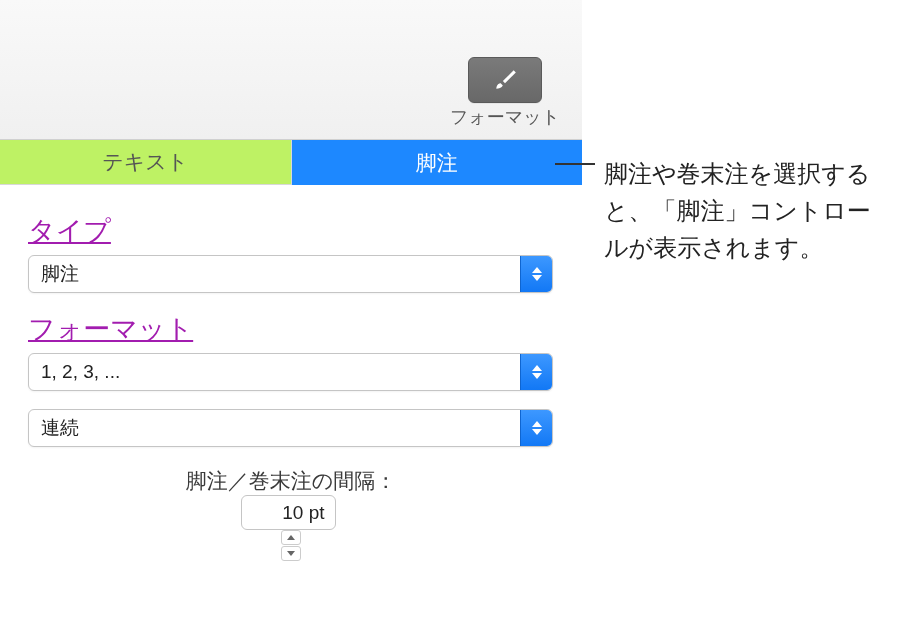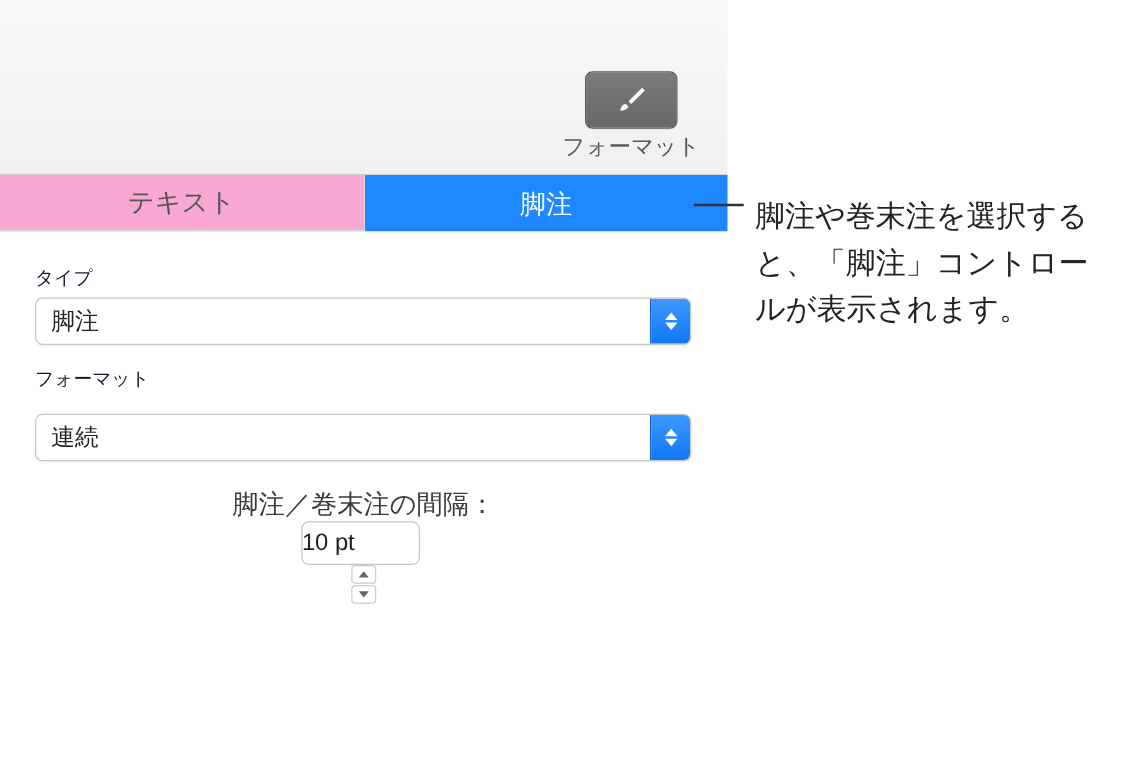--- a/index.html
+++ b/index.html
@@ -60,40 +60,41 @@
       display: flex;
       height: 45px;
     }
     .tab {
       flex: 1;
       display: flex;
       align-items: center;
       justify-content: center;
       font-size: 21px;
       color: #555;
-      background: #f9a8d4;
+      background: #bef264;
       border-bottom: 1px solid #d8d8d8;
       border-right: 1px solid #d8d8d8;
     }
     .tab.active {
       background: #1d88ff;
       color: #fff;
       border-bottom: none;
       border-right: none;
     }
     .content {
       padding: 28px 28px 0 28px;
     }
     .field-group {
       margin-bottom: 18px;
     }
     .field-label {
-      font-size: 15px;
-      color: #0f172a;
+      font-size: 27px;
+      color: #a21caf;
       margin-bottom: 6px;
+      text-decoration: underline;
     }
     .select-wrapper {
       position: relative;
       width: 525px;
       height: 38px;
       border: 1px solid #c5c5c5;
       border-radius: 6px;
       background: #fff;
       display: flex;
       align-items: center;
@@ -136,21 +137,21 @@
       flex: 1;
     }
     .stepper-input {
       width: 95px;
       height: 35px;
       border: 1px solid #c5c5c5;
       border-radius: 6px;
       background: #fff;
       display: flex;
       align-items: center;
-      justify-content: flex-start;
+      justify-content: flex-end;
       padding-right: 10px;
       font-size: 19px;
       color: #222;
       margin-right: 6px;
     }
     .stepper-buttons {
       display: flex;
       flex-direction: column;
       gap: 1px;
       justify-content: center;
@@ -247,20 +248,27 @@
         <div class="select-value">脚注</div>
         <div class="select-arrow-box">
           <div class="arrow-up"></div>
           <div class="arrow-down"></div>
         </div>
       </div>
     </div>
 
     <div class="field-group">
       <div class="field-label">フォーマット</div>
+      <div class="select-wrapper">
+        <div class="select-value">1, 2, 3, ...</div>
+        <div class="select-arrow-box">
+          <div class="arrow-up"></div>
+          <div class="arrow-down"></div>
+        </div>
+      </div>
     </div>
 
     <div class="field-group">
       <div class="select-wrapper">
         <div class="select-value">連続</div>
         <div class="select-arrow-box">
           <div class="arrow-up"></div>
           <div class="arrow-down"></div>
         </div>
       </div>

